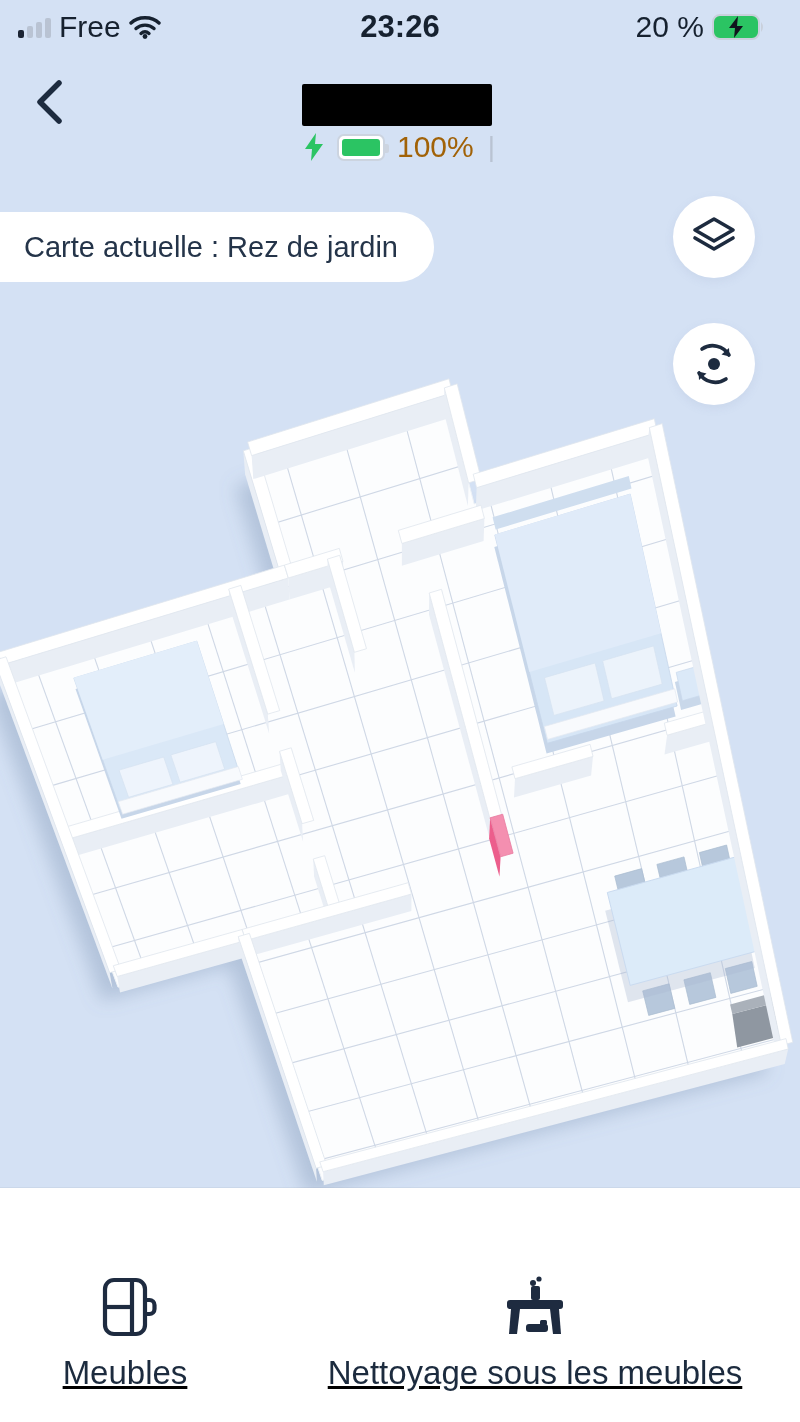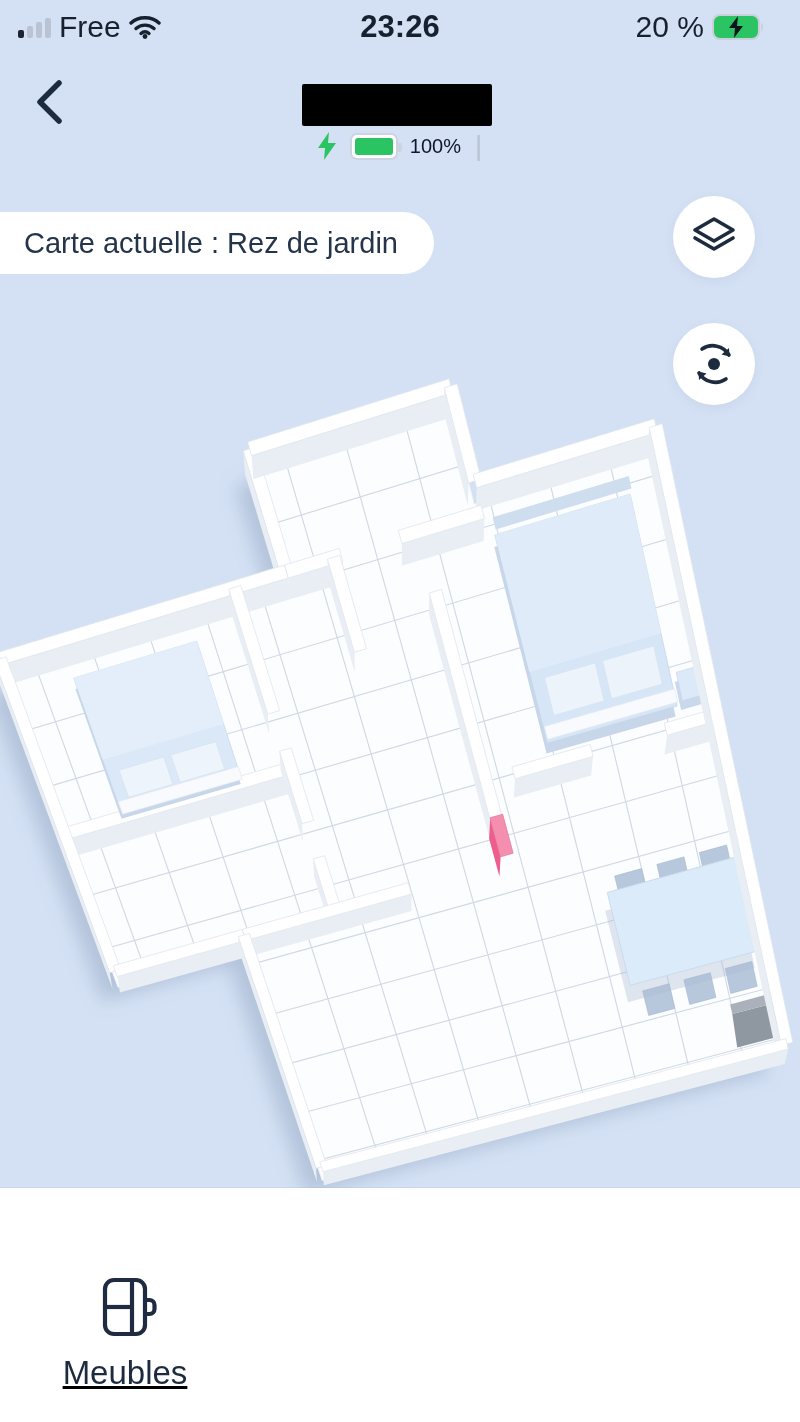--- a/index.html
+++ b/index.html
@@ -17,29 +17,29 @@
   .sigbars i{display:block;width:6px;border-radius:2px;background:#b9c3d3;}
   .sigbars i:nth-child(1){height:8px;background:#1c2433;}
   .sigbars i:nth-child(2){height:12px;}
   .sigbars i:nth-child(3){height:16px;}
   .sigbars i:nth-child(4){height:20px;}
 
   
   .back-btn{position:absolute;top:76px;left:28px;width:48px;height:52px;cursor:pointer;}
   .redacted{position:absolute;top:84px;left:302px;width:190px;height:42px;background:#000;border-radius:2px;}
   .battrow{position:absolute;top:130px;left:0;right:0;display:flex;align-items:center;justify-content:center;gap:12px;}
-  .battrow .pct{font-size:20px;color:#0f172a;font-weight:500;}
+  .battrow .pct{font-size:30px;color:#a16207;font-weight:500;}
   .battrow .sep{color:#b9c3d2;font-size:28px;margin:0 2px;}
   .mode-badge{background:#d8e1f7;color:#303e56;font-size:28px;padding:7px 16px;border-radius:8px;line-height:1.2;}
   .batt-icon{position:relative;width:48px;height:27px;border:2px solid #ccd4e0;border-radius:7px;background:#fff;box-sizing:border-box;}
   .batt-icon .fill{position:absolute;inset:3px;background:#2bc463;border-radius:3px;}
   .batt-icon .nub{position:absolute;right:-6px;top:8px;width:4px;height:9px;background:#ccd4e0;border-radius:0 2px 2px 0;}
 
   
-  .map-pill{position:absolute;top:212px;left:0;height:62px;background:#fff;border-radius:0 35px 35px 0;display:flex;align-items:center;padding:0 36px 0 24px;font-size:29px;color:#243449;cursor:pointer;}
+  .map-pill{position:absolute;top:212px;left:0;height:70px;background:#fff;border-radius:0 35px 35px 0;display:flex;align-items:center;padding:0 36px 0 24px;font-size:29px;color:#243449;cursor:pointer;}
   .circle-btn{position:absolute;left:673px;width:82px;height:82px;border-radius:50%;background:#fff;display:flex;align-items:center;justify-content:center;cursor:pointer;box-shadow:0 3px 10px rgba(120,140,180,0.12);}
   .circle-btn.layers{top:196px;}
   .circle-btn.rotate{top:323px;}
 
   .mapwrap{position:absolute;top:0;left:0;width:800px;height:1200px;}
 
   
   .sheet{position:absolute;left:0;right:0;top:1188px;height:234px;background:#ffffff;box-shadow:0 -1px 0 rgba(0,0,0,0.04);}
   .sheet-item{position:absolute;top:86px;display:flex;flex-direction:column;align-items:center;gap:14px;cursor:pointer;text-decoration:underline;}
   .sheet-item .lbl{font-size:33px;color:#1c2b3e;white-space:nowrap;}
@@ -230,15 +230,28 @@
   <div class="sheet">
     <div class="sheet-item meubles">
       <svg width="66" height="66" viewBox="0 0 66 66">
         <rect x="13" y="6" width="40" height="54" rx="9" fill="none" stroke="#1e2b40" stroke-width="4.2"></rect>
         <line x1="40" y1="6" x2="40" y2="60" stroke="#1e2b40" stroke-width="4.2"></line>
         <line x1="13" y1="33" x2="40" y2="33" stroke="#1e2b40" stroke-width="4.2"></line>
         <path d="M53 26 h4.5 a5 5 0 0 1 5 5 v4 a5 5 0 0 1 -5 5 H53" fill="none" stroke="#1e2b40" stroke-width="4.2"></path>
       </svg>
       <span class="lbl">Meubles</span>
     </div>
+    <div class="sheet-item nettoyage">
+      <svg width="66" height="66" viewBox="0 0 66 66">
+        <rect x="5" y="26" width="56" height="9" rx="3" fill="#1e2b40"></rect>
+        <polygon points="9,35 18,35 15,60 7,60" fill="#1e2b40"></polygon>
+        <polygon points="48,35 57,35 59,60 51,60" fill="#1e2b40"></polygon>
+        <rect x="29" y="12" width="9" height="14" rx="2" fill="#1e2b40"></rect>
+        <circle cx="31" cy="9" r="3" fill="#1e2b40"></circle>
+        <circle cx="37" cy="5" r="2.6" fill="#1e2b40"></circle>
+        <rect x="24" y="50" width="22" height="8" rx="3" fill="#1e2b40"></rect>
+        <rect x="38" y="46" width="7" height="5" rx="1.5" fill="#1e2b40"></rect>
+      </svg>
+      <span class="lbl">Nettoyage sous les meubles</span>
+    </div>
   </div>
 
 </div>
 
 </body></html>

